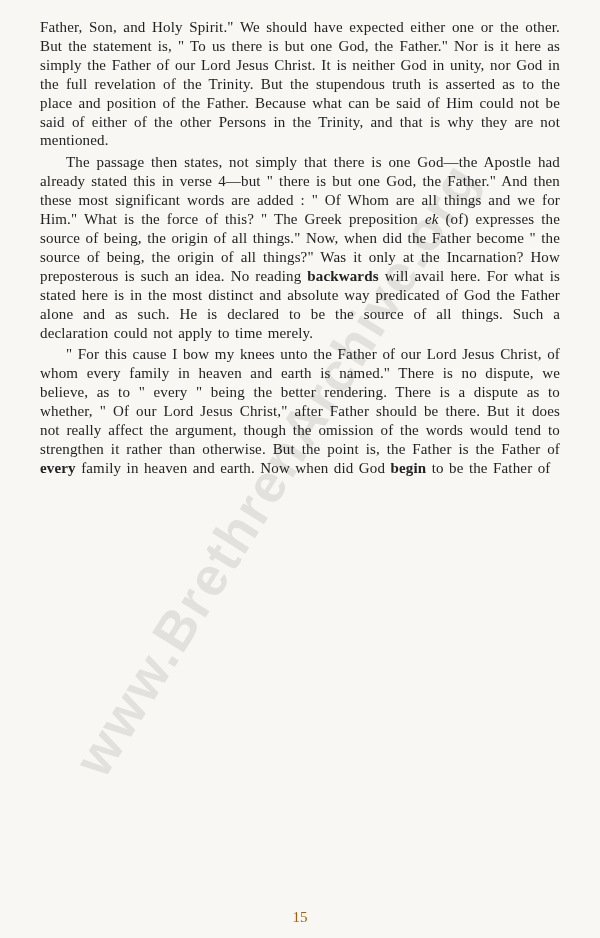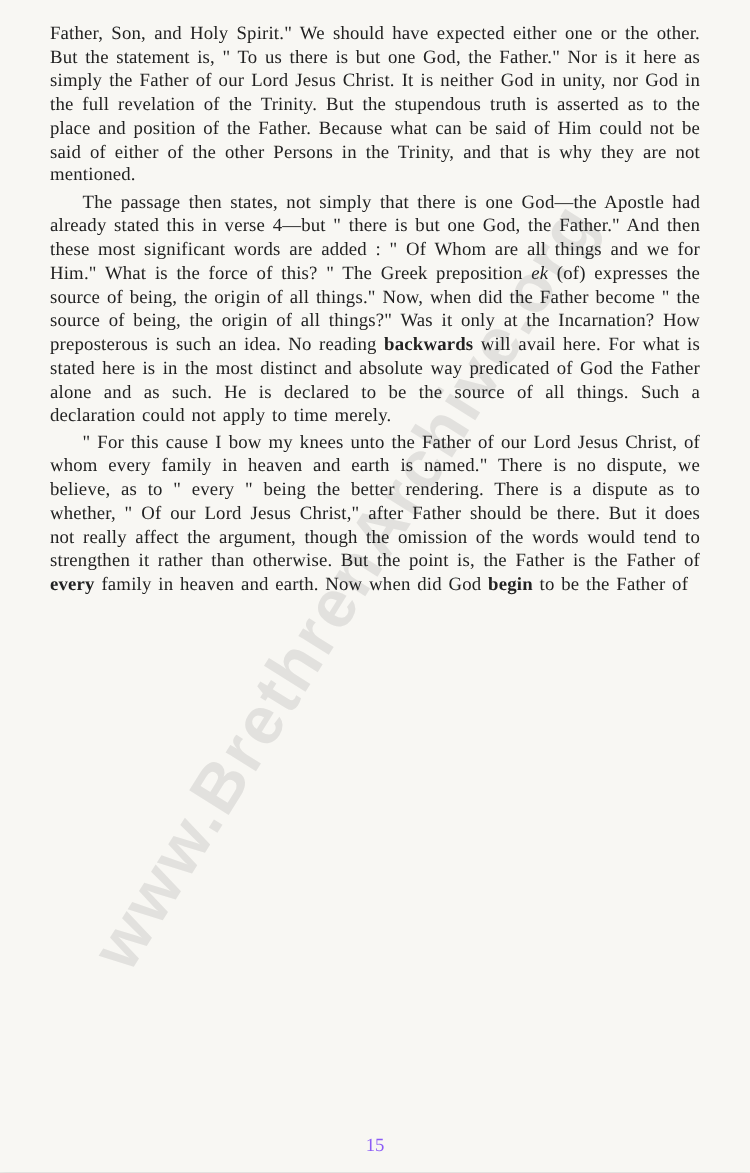--- a/index.html
+++ b/index.html
@@ -38,21 +38,21 @@
     margin: 16px 0 13px 0;
     letter-spacing: 0.3px;
   }
   .page-number {
     position: absolute;
     bottom: 12px;
     left: 0;
     width: 100%;
     text-align: center;
     font-size: 15px;
-    color: #8b5cf6;
+    color: #a16207;
   }
   .watermark {
     position: absolute;
     top: 50%;
     left: 46%;
     transform: translate(-50%, -50%) rotate(-58deg);
     transform-origin: center center;
     font-family: "Liberation Sans", "DejaVu Sans", sans-serif;
     font-size: 54px;
     font-weight: bold;

